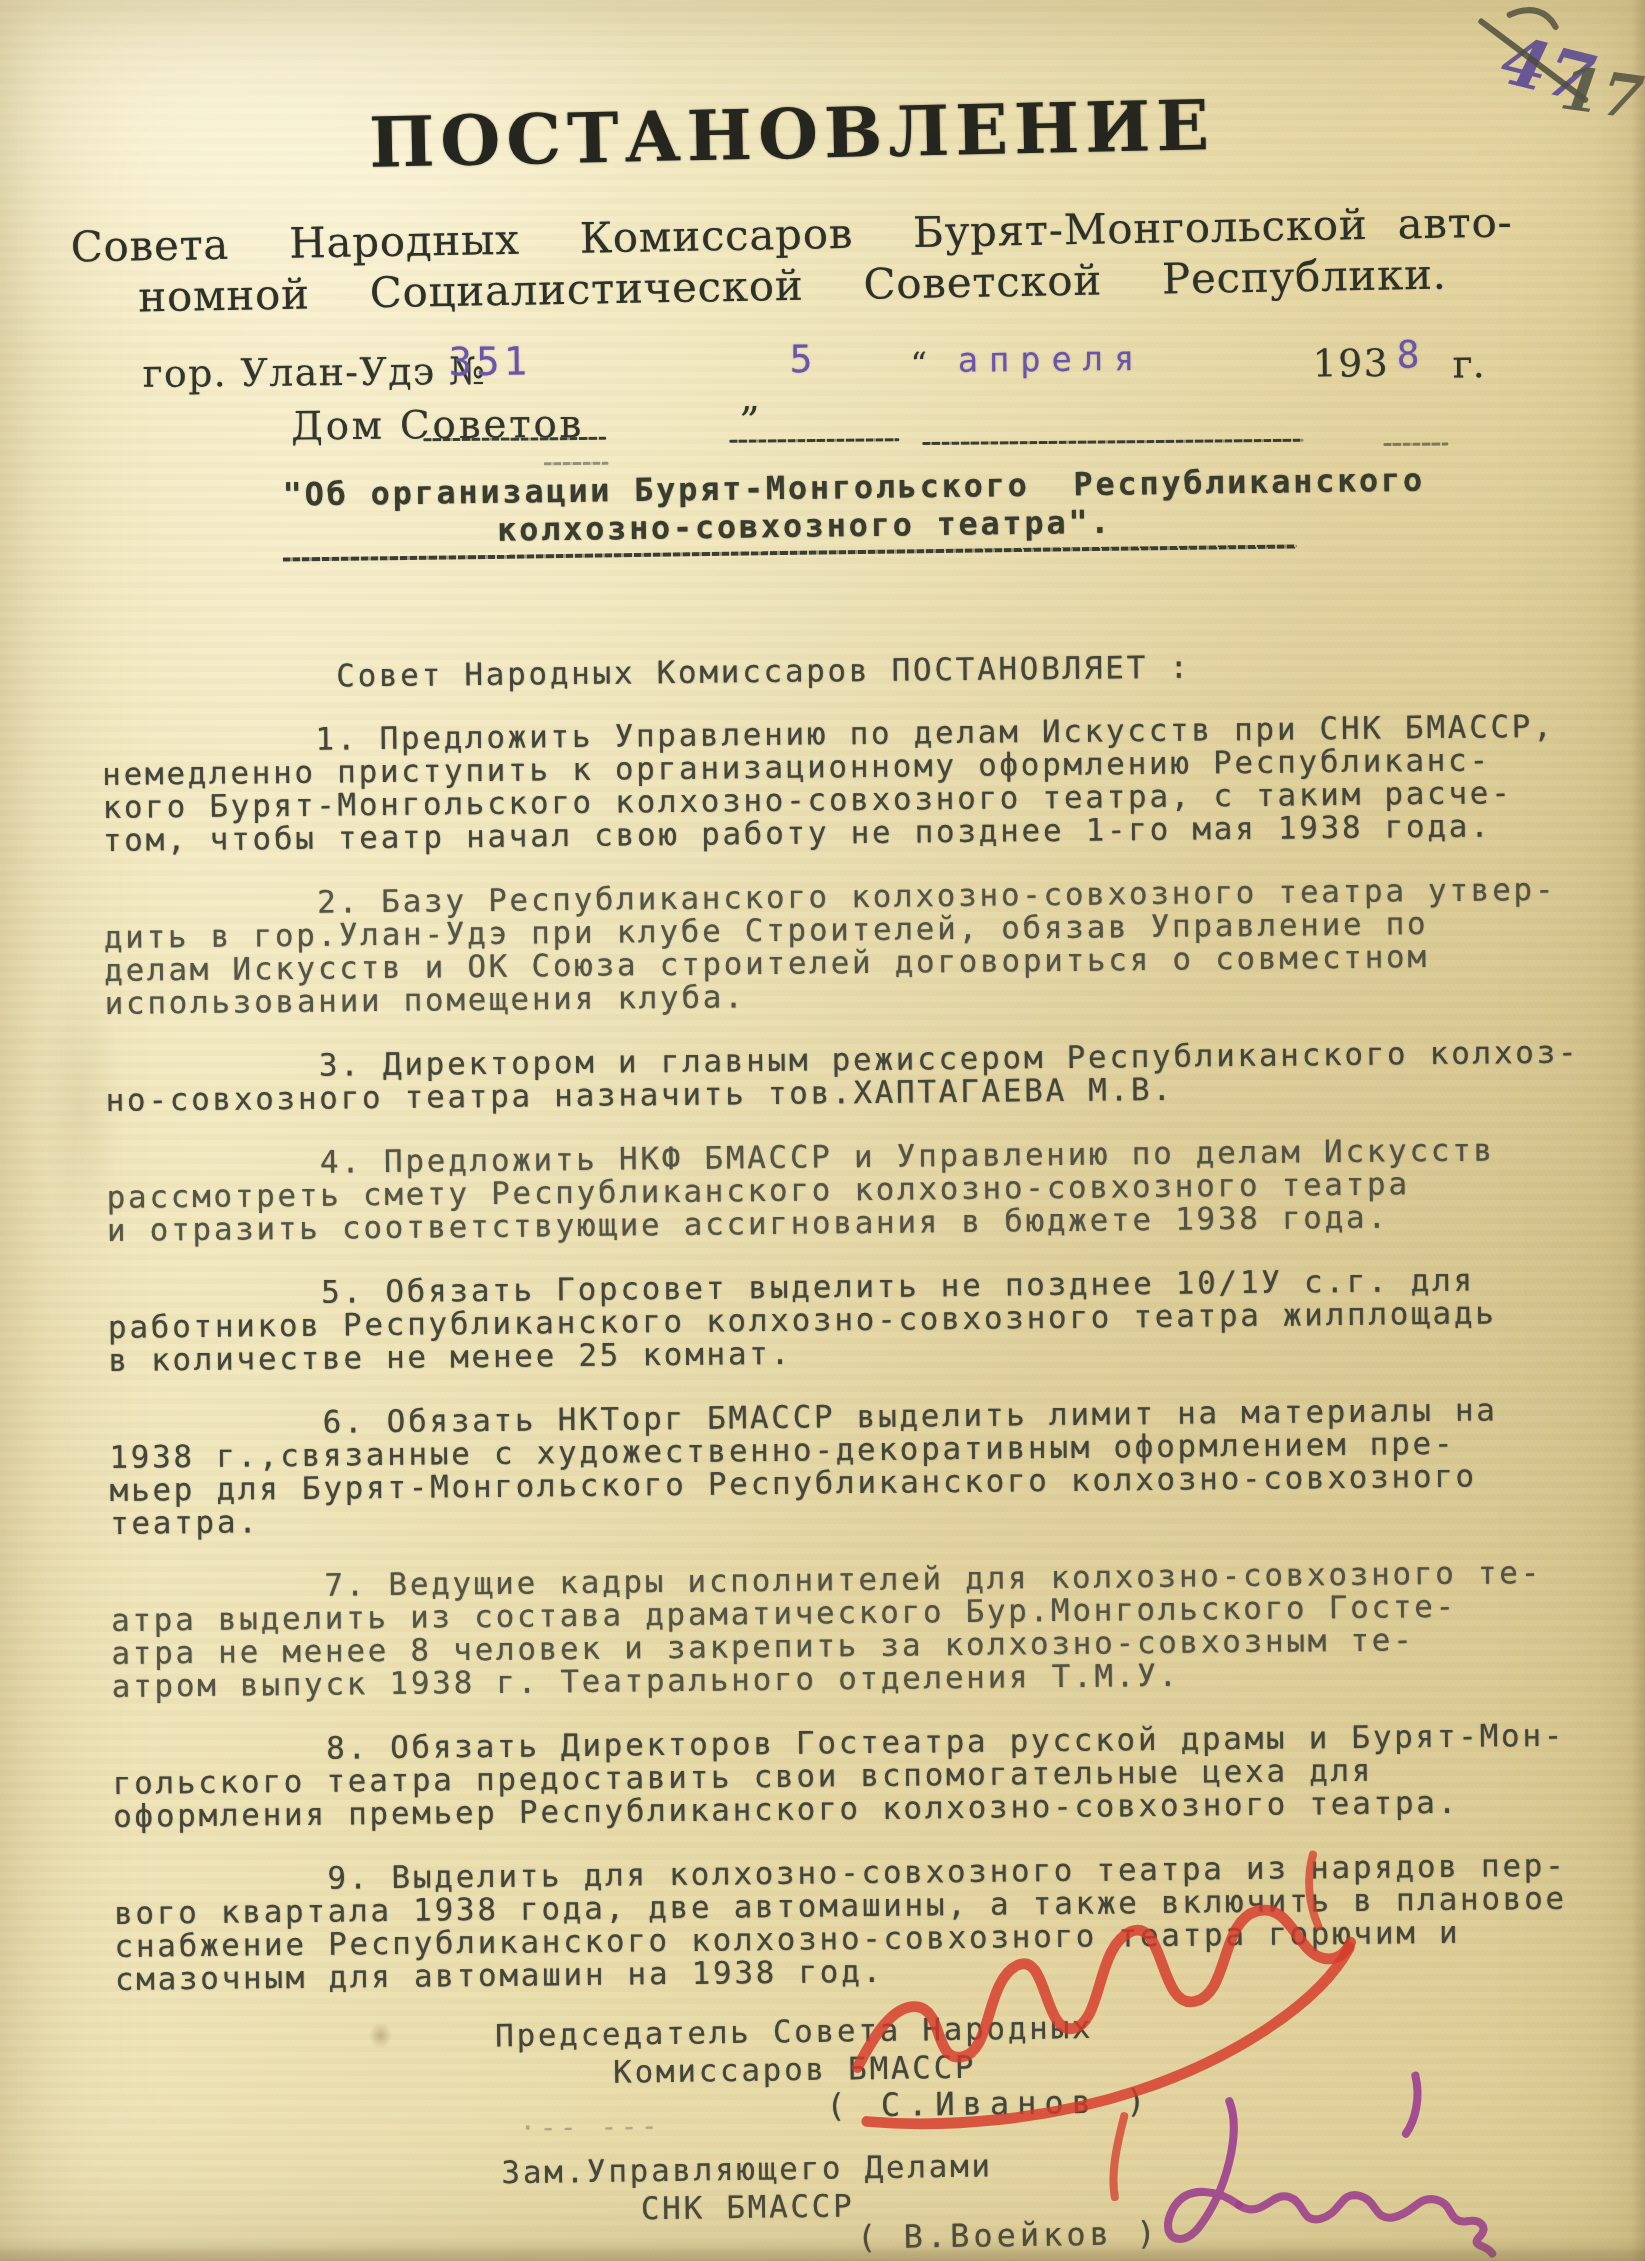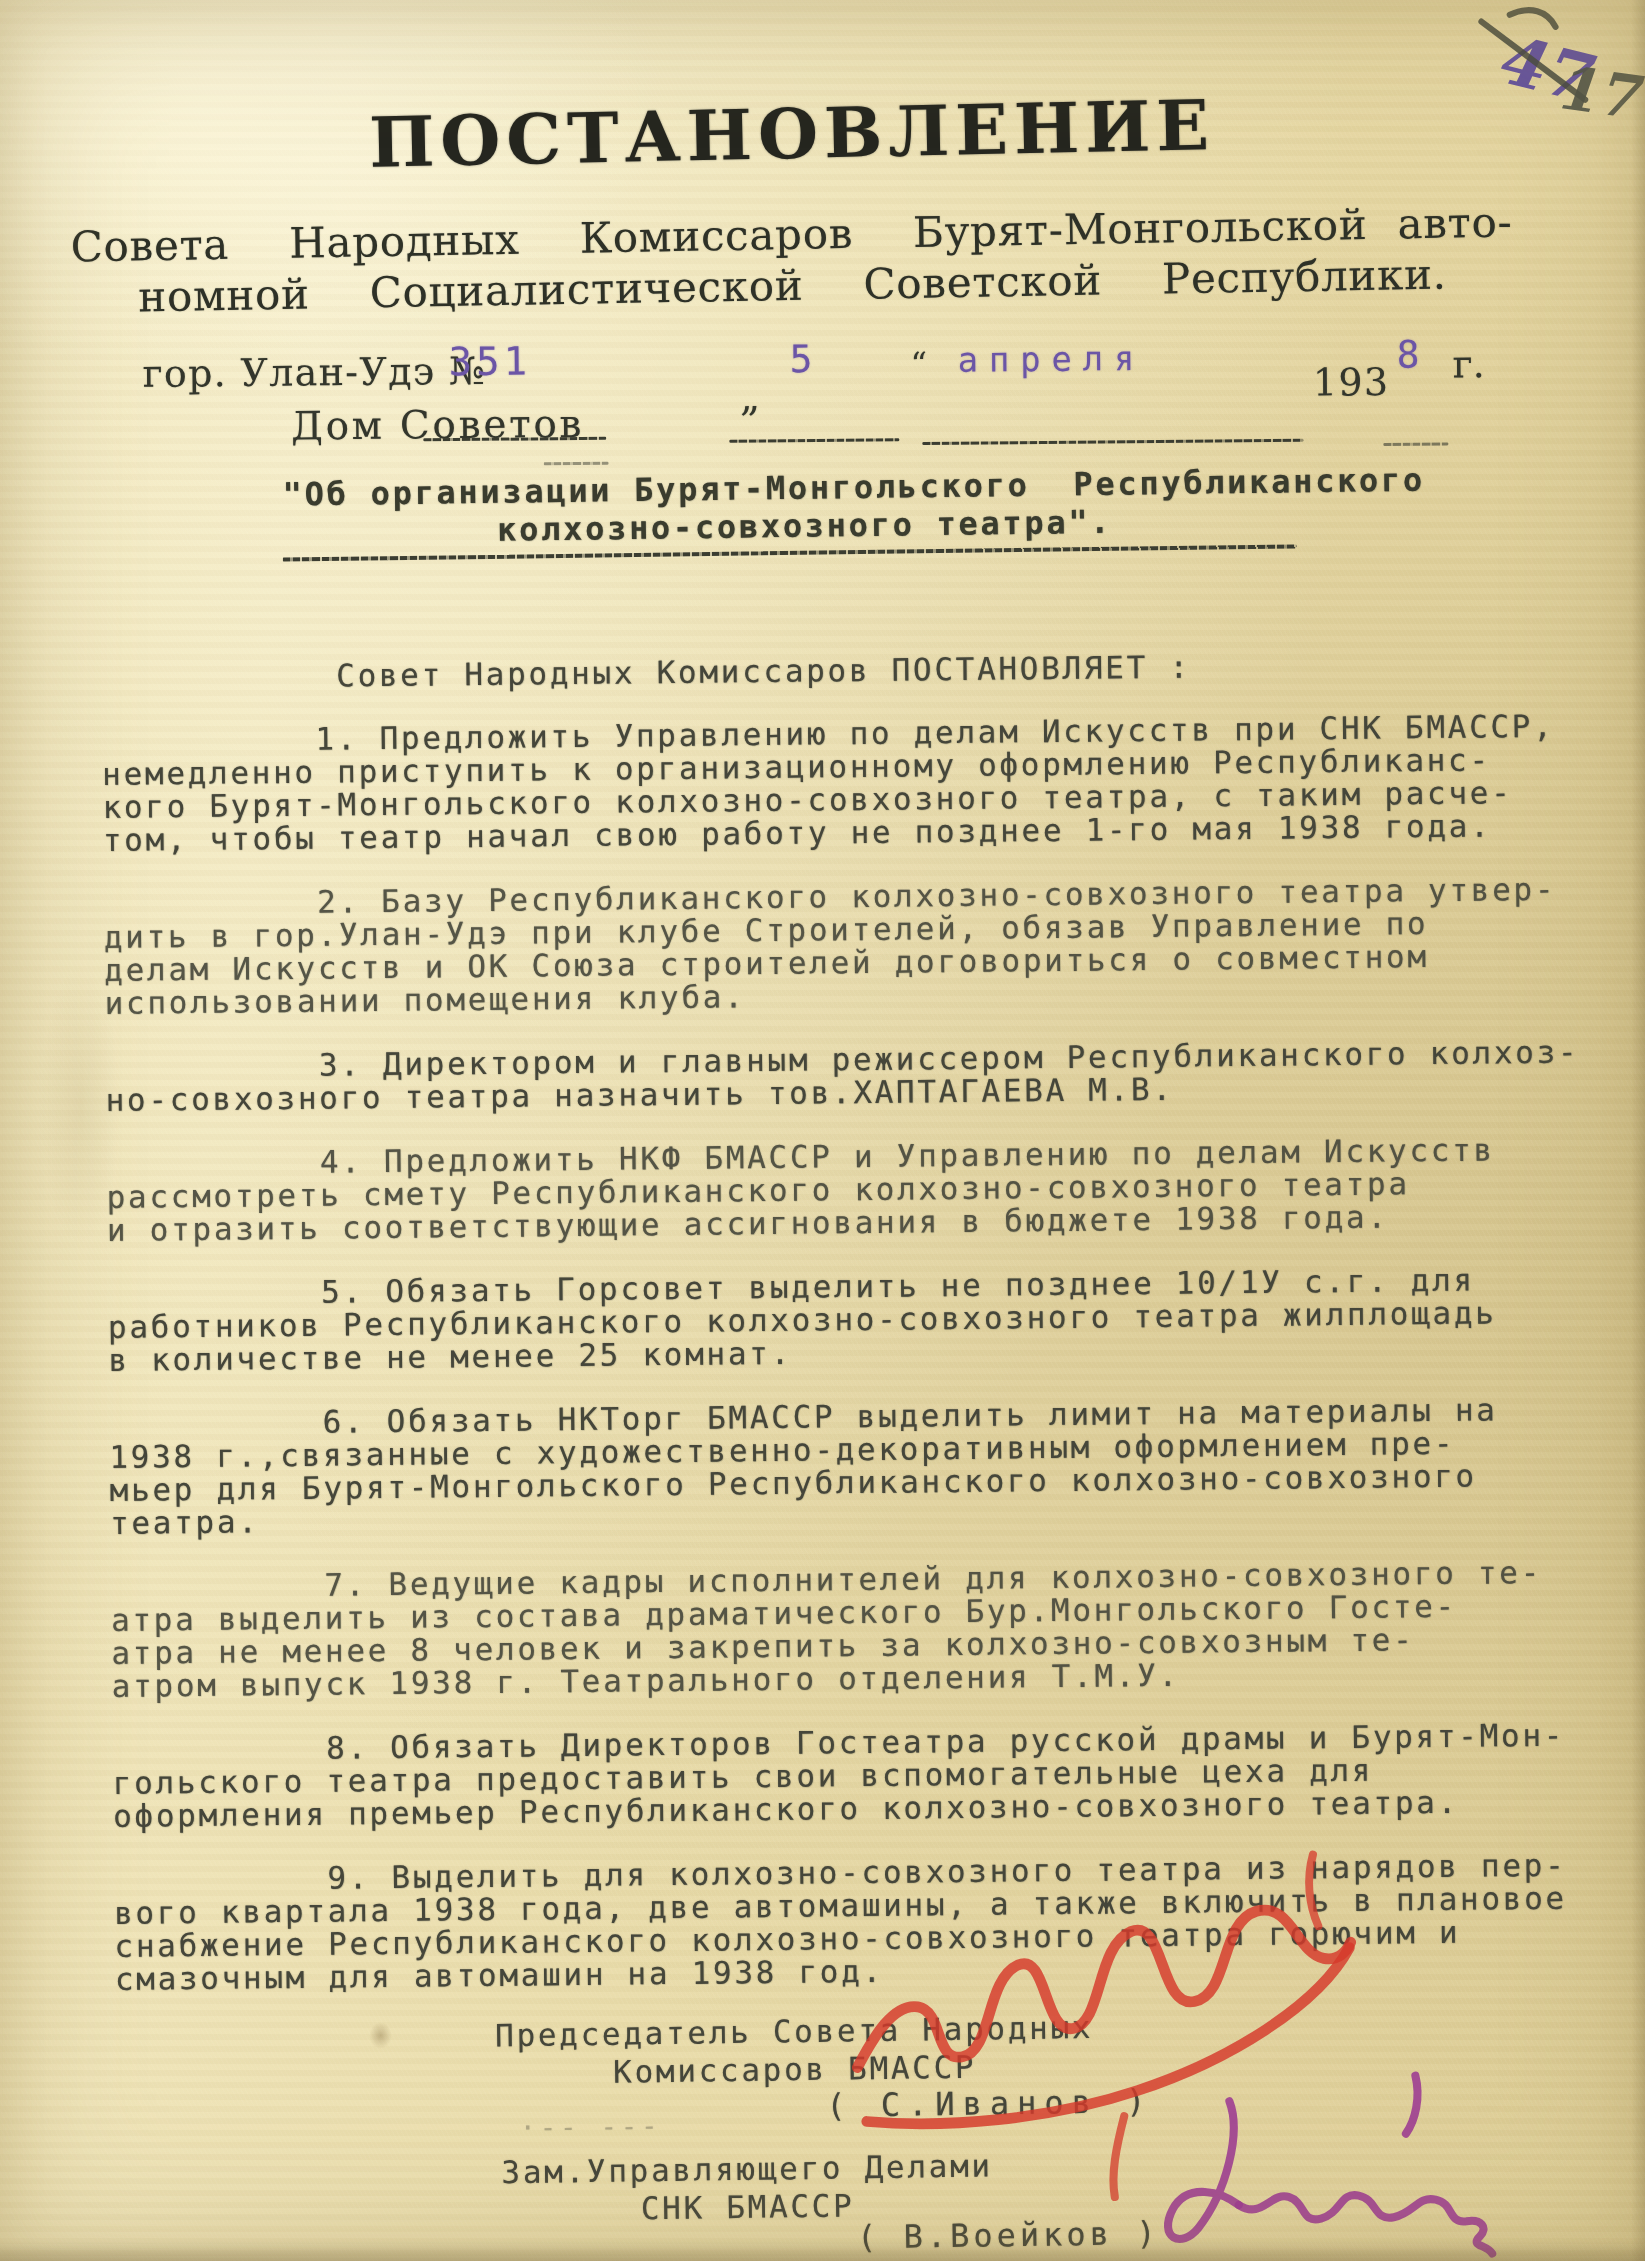--- a/index.html
+++ b/index.html
@@ -33,21 +33,21 @@
     font-size:42px;line-height:51px;word-spacing:16px;letter-spacing:0.7px;color:#2e3127;
     transform:rotate(-1deg);white-space:pre-wrap;z-index:2;}
 
   .form-block{position:absolute;left:0;top:0;width:1646px;height:512px;transform:rotate(-0.5deg);transform-origin:809px 404px;z-index:2;}
   .f-city{position:absolute;left:143px;top:346px;font-size:38px;letter-spacing:1.3px;}
   .f-num{position:absolute;left:449px;top:336px;font-size:39px;letter-spacing:4px;}
   .f-qo{position:absolute;left:740px;top:377px;font-size:39px;line-height:1;}
   .f-day{position:absolute;left:790px;top:337px;font-size:38px;}
   .f-qc{position:absolute;left:911px;top:346px;font-size:32px;}
   .f-month{position:absolute;left:958px;top:341px;font-size:34px;letter-spacing:10.8px;}
-  .f-yp{position:absolute;left:1313px;top:346px;font-size:38px;letter-spacing:1.3px;margin-top:19px;}
+  .f-yp{position:absolute;left:1313px;top:346px;font-size:38px;letter-spacing:1.3px;}
   .f-yd{position:absolute;left:1397px;top:338px;font-size:38px;}
   .f-yl{position:absolute;left:1453px;top:348px;font-size:38px;}
   .f-addr{position:absolute;left:291px;top:399px;font-size:39px;letter-spacing:2.7px;}
   .u-line{position:absolute;height:3.4px;border-radius:1.3px;
     background:repeating-linear-gradient(90deg,#3b3d31 0 7.4px,rgba(59,61,49,.45) 7.4px 10px,#3b3d31 10px 17.5px,rgba(59,61,49,.2) 17.5px 19.5px);}
   .u1{left:423px;top:435px;width:183px;}
   .u1b{left:543px;top:460px;width:65px;opacity:.5;}
   .u2{left:729px;top:439px;width:170px;}
   .u3{left:922px;top:443px;width:381px;}
   .u4{left:1383px;top:448px;width:65px;opacity:.6;}

